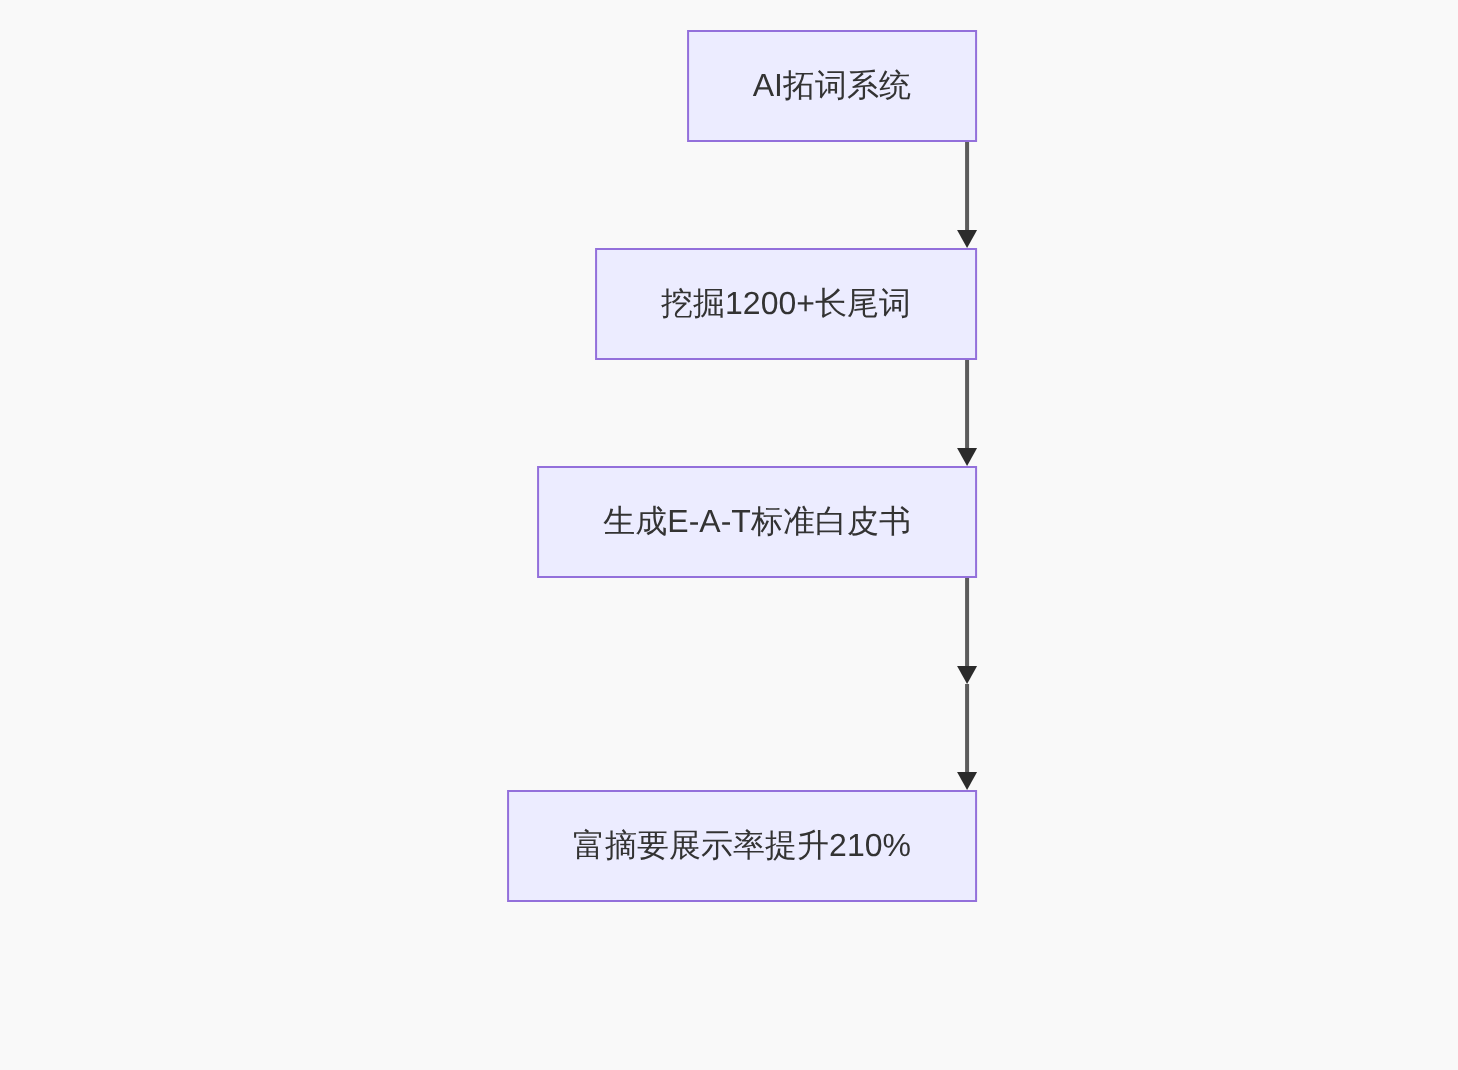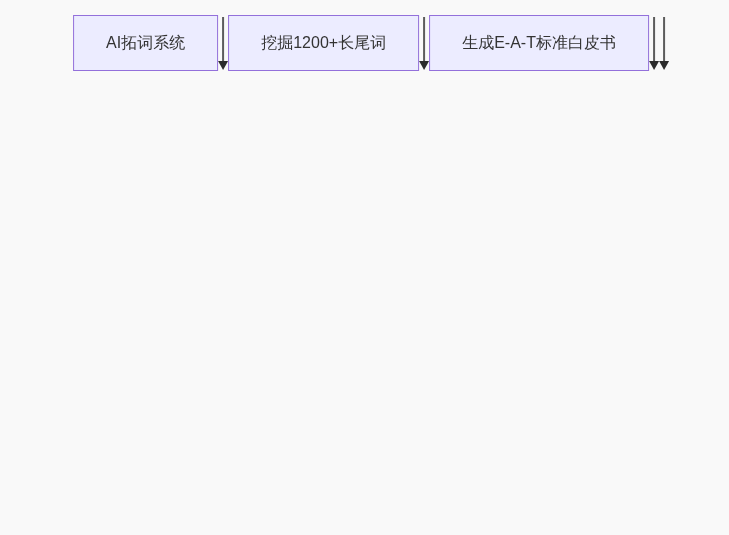--- a/index.html
+++ b/index.html
@@ -17,21 +17,22 @@
     position: relative;
     width: 729px;
     height: 535px;
   }
   .flow {
     position: absolute;
     left: 371px;
     top: 15px;
     transform: translateX(-50%);
     display: flex;
-    align-items: center;
+    flex-direction: column;
+    align-items: flex-end;
   }
   .node {
     box-sizing: border-box;
     height: 56px;
     padding: 0 32px;
     display: flex;
     align-items: center;
     justify-content: center;
     background: #ececff;
     border: 1px solid #9370db;
@@ -91,15 +92,18 @@
       <div class="line"></div>
       <div class="head"></div>
     </div>
 
 
     <div class="connector">
       <div class="line"></div>
       <div class="head"></div>
     </div>
 
+    <div class="node">
+      <span>富摘要展示率提升210%</span>
+    </div>
 
   </div>
 </div>
 
 </body></html>

